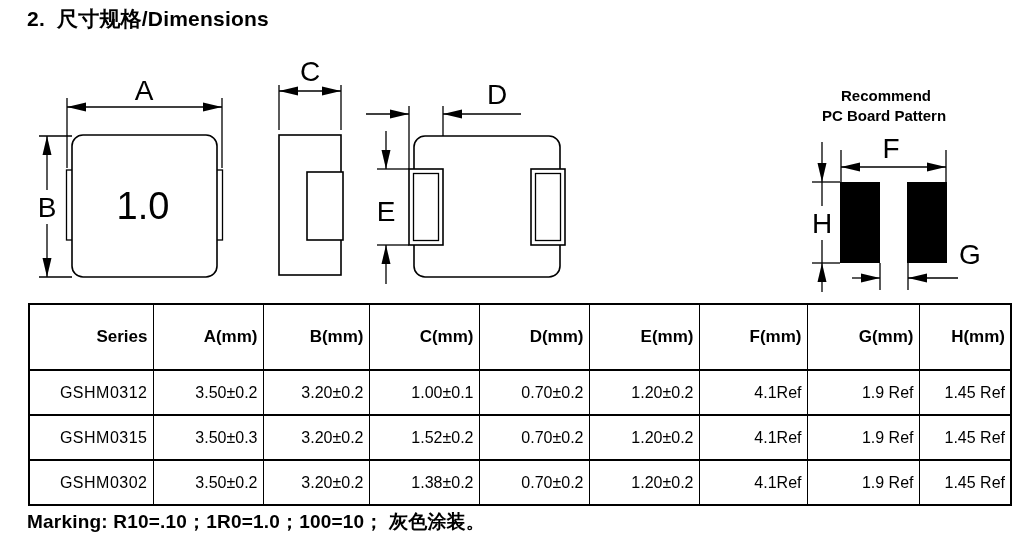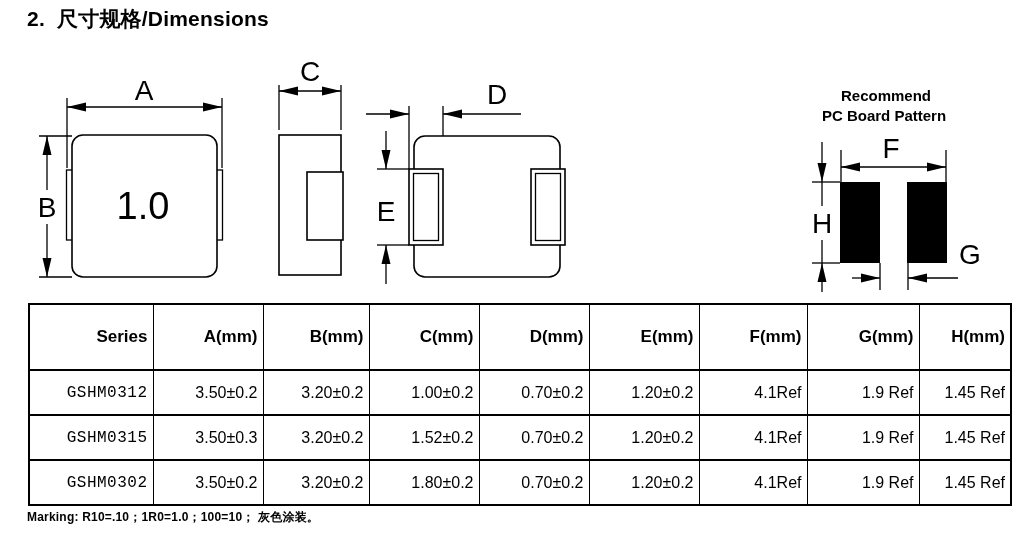--- a/index.html
+++ b/index.html
@@ -22,24 +22,24 @@
     border:2px solid #000;
   }
   table.dims th, table.dims td {
     border-left:1px solid #000; border-right:1px solid #000;
     border-top:2px solid #000; border-bottom:2px solid #000;
     text-align:right; vertical-align:middle; padding:5px;
     font-size:16px; overflow:hidden; white-space:nowrap;
   }
   table.dims th { font-size:17px; font-weight:bold; height:54px; }
   table.dims td { height:33px; }
-  td.series { font-family:Liberation Mono, monospace; font-size:15px; letter-spacing:0.5px; }
+  td.series { font-family:Liberation Sans, sans-serif; font-size:15px; letter-spacing:0.5px; }
   .marking {
     position:absolute; left:27px; top:509px;
-    font-size:12px; font-weight:bold; white-space:pre; letter-spacing:0.2px;
+    font-size:19px; font-weight:bold; white-space:pre; letter-spacing:0.2px;
   }
 </style>
 </head>
 <body>
 
 <div class="page">
 
   <div class="title">2.  尺寸规格/Dimensions</div>
 
   <svg class="drawings" width="1028" height="300" viewBox="0 0 1028 300" stroke-linecap="butt" fill="none">
@@ -164,21 +164,21 @@
         <th>F(mm)</th>
         <th>G(mm)</th>
         <th>H(mm)</th>
       </tr>
     </thead>
     <tbody>
       <tr>
         <td class="series">GSHM0312</td>
         <td>3.50±0.2</td>
         <td>3.20±0.2</td>
-        <td>1.00±0.2</td>
+        <td>1.00±0.1</td>
         <td>0.70±0.2</td>
         <td>1.20±0.2</td>
         <td>4.1Ref</td>
         <td>1.9 Ref</td>
         <td>1.45 Ref</td>
       </tr>
       <tr>
         <td class="series">GSHM0315</td>
         <td>3.50±0.3</td>
         <td>3.20±0.2</td>
@@ -186,21 +186,21 @@
         <td>0.70±0.2</td>
         <td>1.20±0.2</td>
         <td>4.1Ref</td>
         <td>1.9 Ref</td>
         <td>1.45 Ref</td>
       </tr>
       <tr>
         <td class="series">GSHM0302</td>
         <td>3.50±0.2</td>
         <td>3.20±0.2</td>
-        <td>1.80±0.2</td>
+        <td>1.38±0.2</td>
         <td>0.70±0.2</td>
         <td>1.20±0.2</td>
         <td>4.1Ref</td>
         <td>1.9 Ref</td>
         <td>1.45 Ref</td>
       </tr>
     </tbody>
   </table>
 
   <div class="marking">Marking: R10=.10；1R0=1.0；100=10； 灰色涂装。</div>

